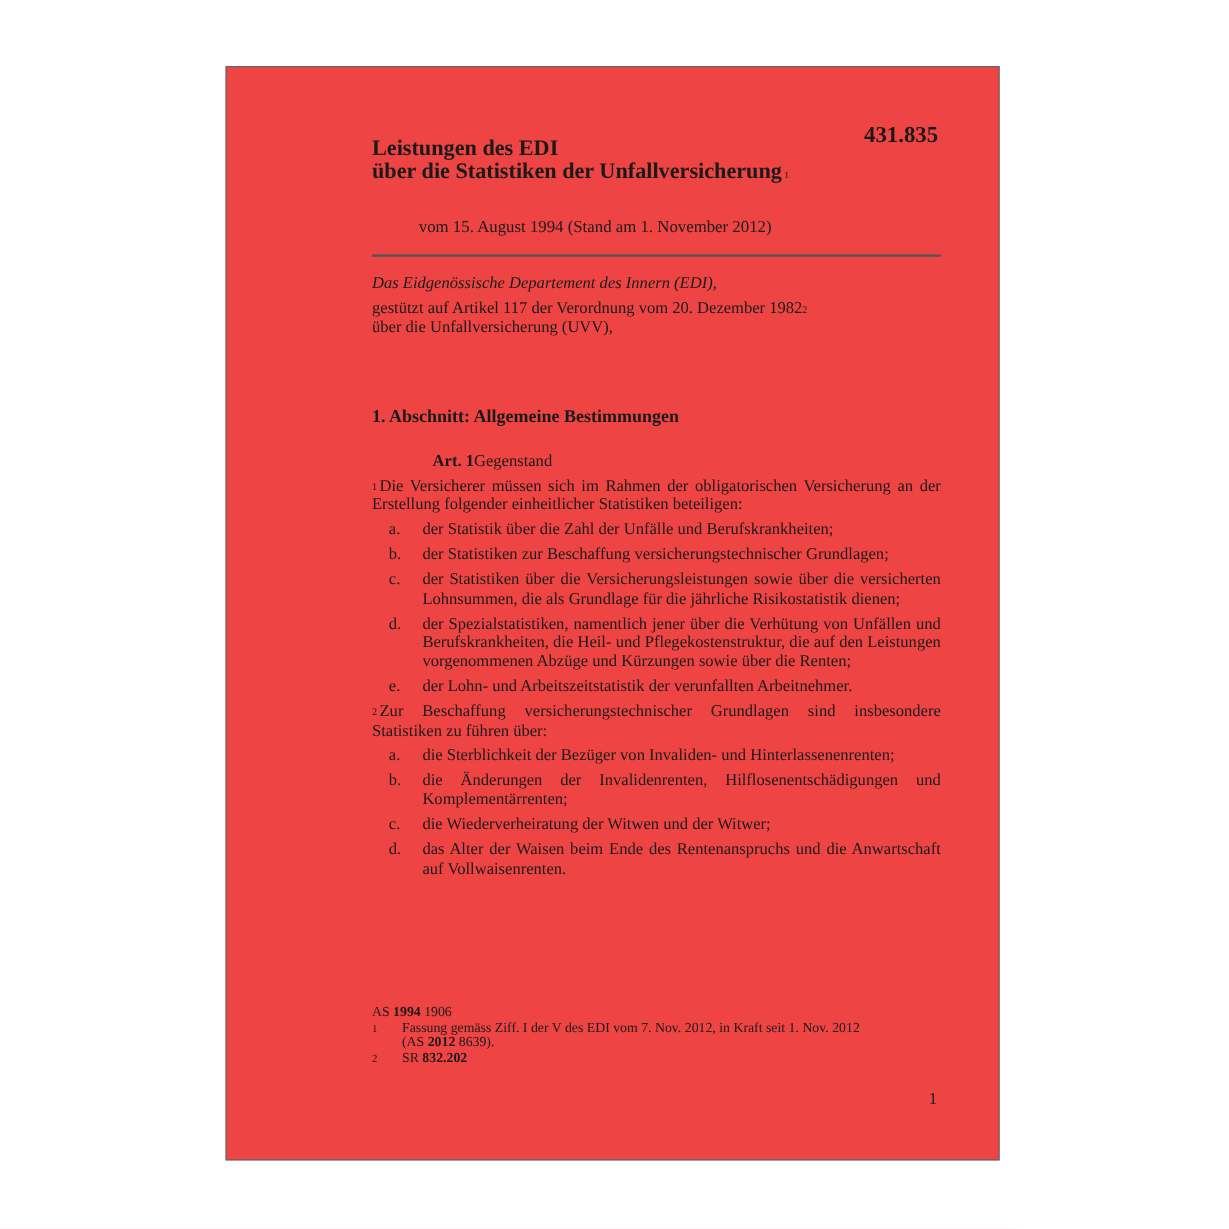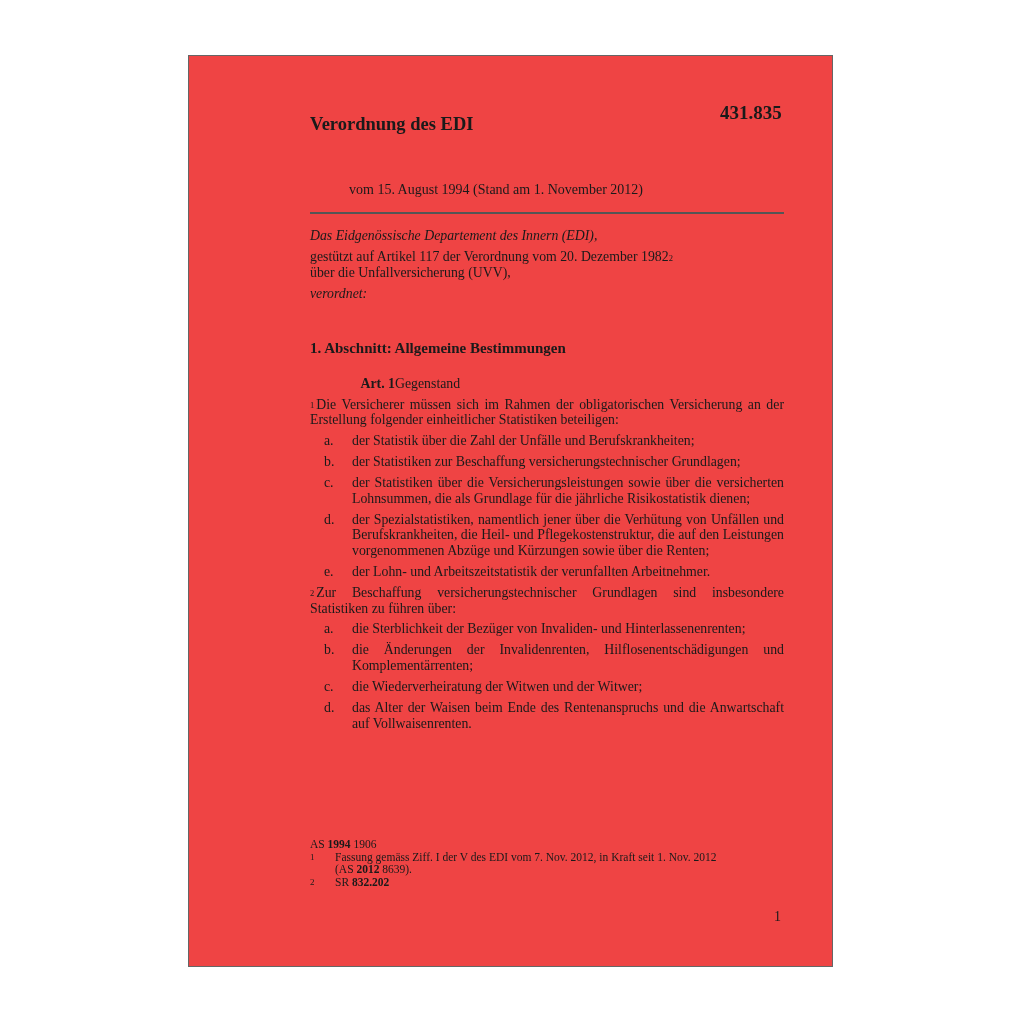--- a/index.html
+++ b/index.html
@@ -32,32 +32,32 @@
   .page-number { left:585px; top:853px; font-size:14px; }
 </style>
 </head>
 <body>
 
 <div class="page">
 
   <div class="abs sr-number">431.835</div>
 
   <div class="abs title">
-    <div>Verordnung des EDI</div>
+    <div>Leistungen des EDI</div>
+    <div><span>über die Statistiken der Unfallversicherung</span><sup>1</sup></div>
   </div>
 
   <div class="abs date-line">vom 15. August 1994 (Stand am 1. November 2012)</div>
 
   <div class="abs rule"></div>
 
   <div class="abs preamble">
     <div class="ital">Das Eidgenössische Departement des Innern (EDI),</div>
     <div class="gap"><span>gestützt auf Artikel 117 der Verordnung vom 20. Dezember 1982</span><sup>2</sup></div>
     <div>über die Unfallversicherung (UVV),</div>
-    <div class="ital gap">verordnet:</div>
   </div>
 
   <div class="abs section-heading">1. Abschnitt: Allgemeine Bestimmungen</div>
 
   <div class="abs body">
     <div class="art-head">
       <span class="art-num">Art. 1</span>
       <span>Gegenstand</span>
     </div>
 

